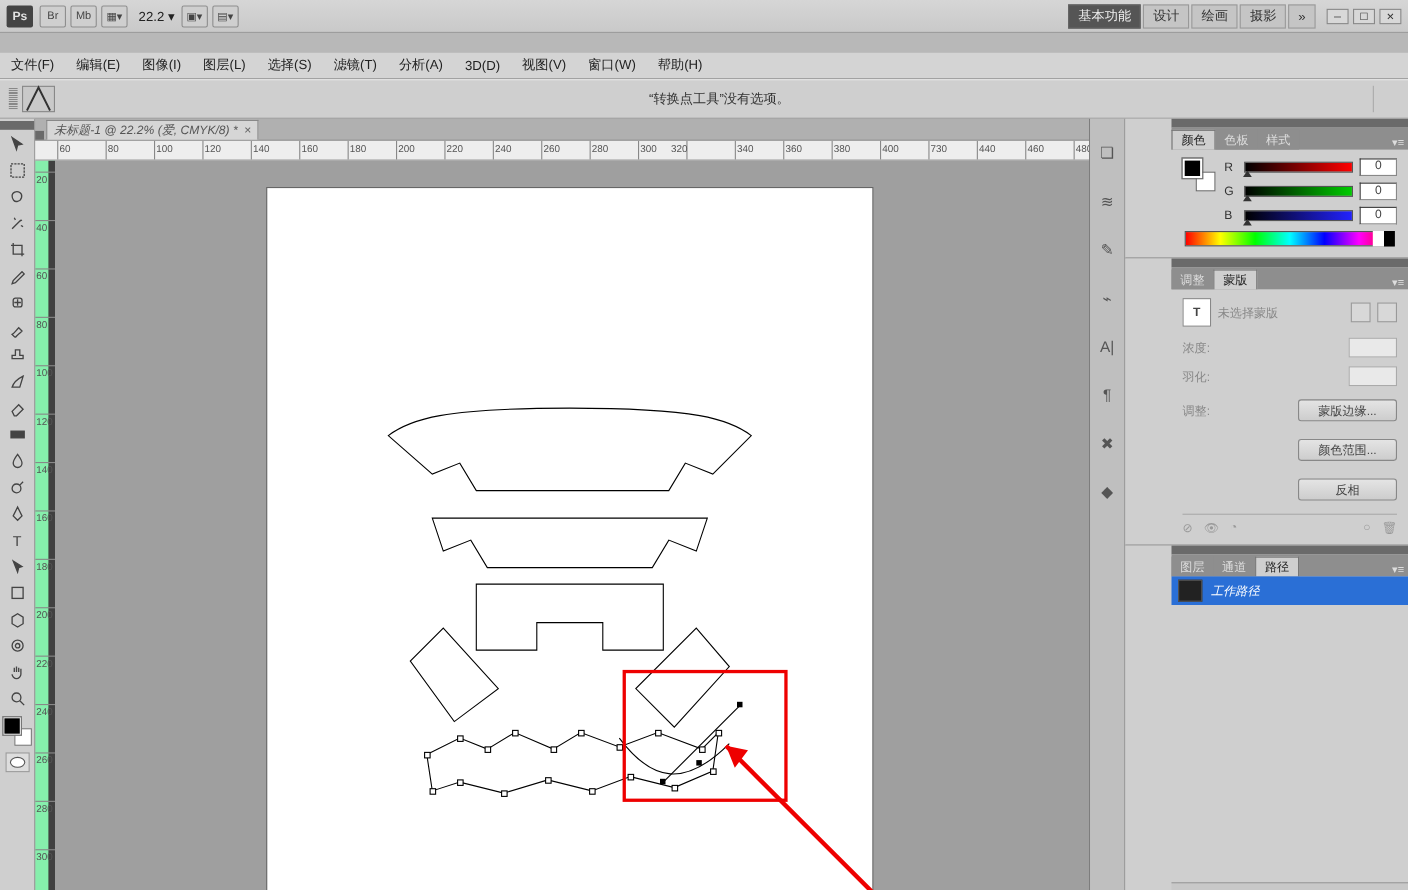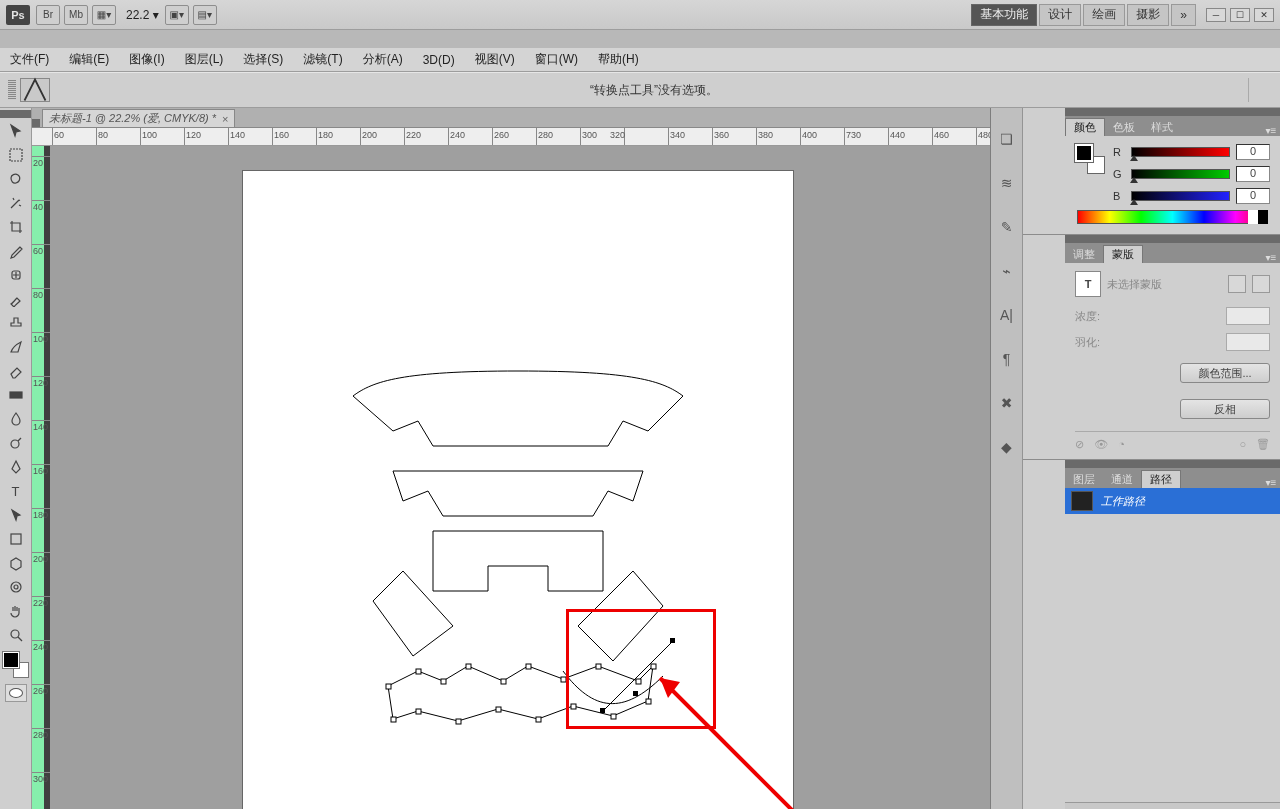--- a/index.html
+++ b/index.html
@@ -484,20 +484,24 @@
           </div>
           <div class="line">
               <span class="slabel">浓度:</span>
               <div class="valbox"></div>
             </div>
           <div class="line">
               <span class="slabel">羽化:</span>
               <div class="valbox"></div>
             </div>
           <div class="line">
+              <span class="slabel">调整:</span>
+              <div class="btn">蒙版边缘...</div>
+            </div>
+          <div class="line">
               <span></span>
               <div class="btn">颜色范围...</div>
             </div>
           <div class="line">
               <span></span>
               <div class="btn">反相</div>
             </div>
           <div class="iconrow">
             <span>⊘</span>
             <span>👁</span>

